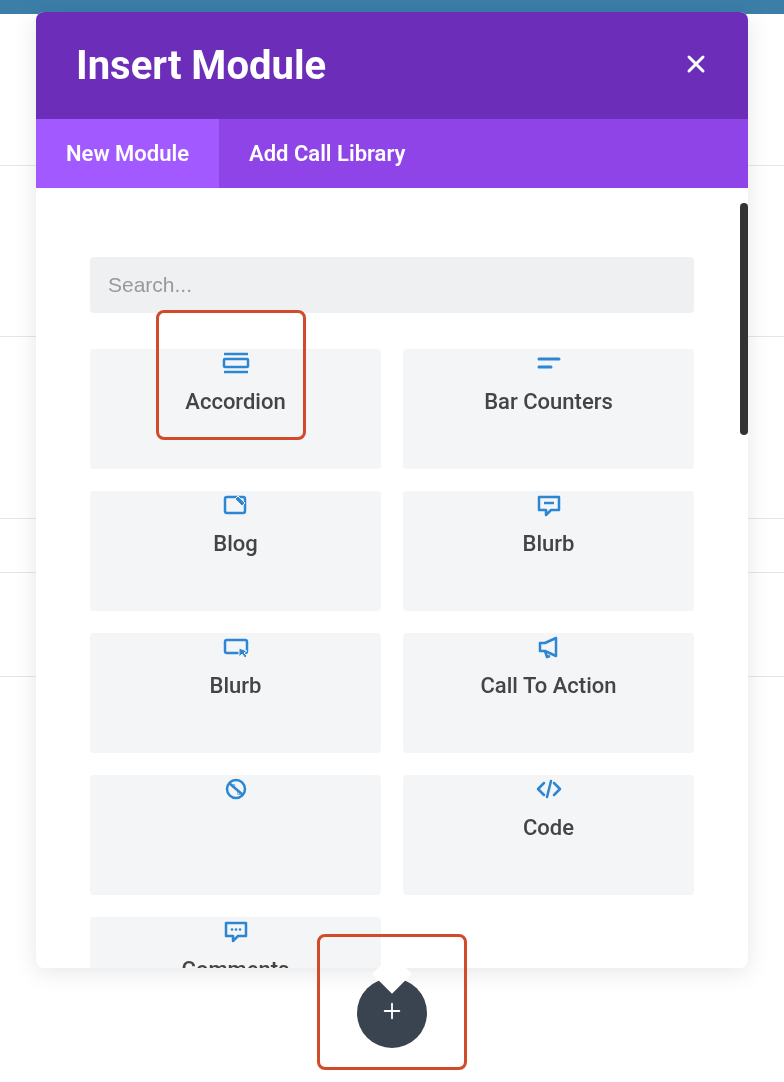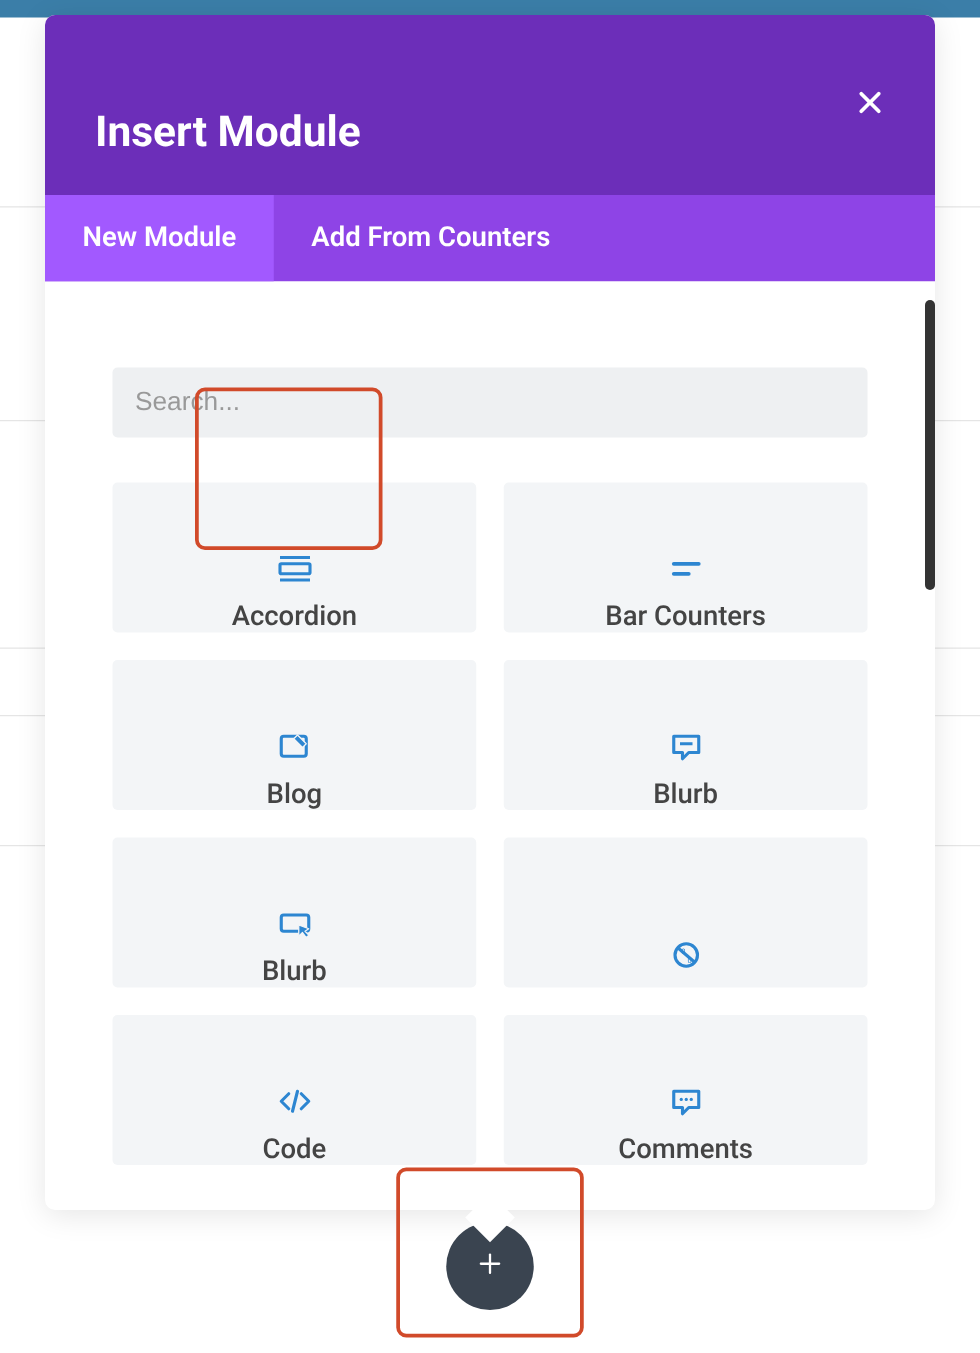--- a/index.html
+++ b/index.html
@@ -53,23 +53,22 @@
     }
     .modal-header {
       background: #6c2eb9;
       padding: 30px 40px;
       display: flex;
       justify-content: space-between;
       align-items: center;
     }
     .modal-title {
       color: #fff;
-      font-size: 34px;
+      font-size: 40px;
       font-weight: 700;
-      margin-top: 44px;
     }
     .close-btn {
       color: #fff;
       cursor: pointer;
       display: flex;
       align-items: center;
       justify-content: center;
     }
     .close-btn svg {
       width: 24px;
@@ -125,21 +124,21 @@
       grid-template-columns: 1fr 1fr;
       gap: 22px;
     }
     .module-item {
       background: #f3f5f7;
       border-radius: 4px;
       height: 120px;
       display: flex;
       flex-direction: column;
       align-items: center;
-      justify-content: flex-end;
+      justify-content: flex-start;
       cursor: pointer;
     }
     .module-item .icon {
       color: #2d86d1;
       margin-bottom: 12px;
       display: flex;
       align-items: center;
       justify-content: center;
       height: 28px;
     }
@@ -220,21 +219,21 @@
         <svg viewBox="0 0 24 24" fill="none" stroke="currentColor" stroke-width="3" stroke-linecap="round">
           <line x1="5" y1="5" x2="19" y2="19"></line>
           <line x1="19" y1="5" x2="5" y2="19"></line>
         </svg>
       </span>
     </div>
   </div>
 
   <div class="tabs">
     <div class="tab active">New Module</div>
-    <div class="tab">Add From Counters</div>
+    <div class="tab">Add Call Library</div>
   </div>
 
   <div class="modal-body">
     <div class="scrollbar-fake"></div>
 
     <input class="search-box" type="text" placeholder="Search..." style="">
 
     <div class="modules-grid">
 
       <div class="module-item">
@@ -282,20 +281,29 @@
       <div class="module-item">
         <span class="icon">
           <svg viewBox="0 0 30 24" fill="none" stroke="currentColor" stroke-width="2.5" stroke-linejoin="round">
             <rect x="4" y="5" width="22" height="13" rx="2"></rect>
             <path d="M18 13 L18 22 L21 19 L24 23 L26 21 L23 18 L26 16 Z" fill="currentColor" stroke="#f3f5f7" stroke-width="1"></path>
           </svg>
         </span>
         <span class="label">Blurb</span>
       </div>
 
+      <div class="module-item">
+        <span class="icon">
+          <svg viewBox="0 0 30 24" fill="none" stroke="currentColor" stroke-width="2.5" stroke-linejoin="round">
+            <path d="M6 8 L6 16 L11 16 L22 21 L22 3 L11 8 Z"></path>
+            <path d="M11 16 L13 22 L16 21"></path>
+          </svg>
+        </span>
+        <span class="label">Call To Action</span>
+      </div>
 
       <div class="module-item">
         <span class="icon">
           <svg viewBox="0 0 30 24" fill="none" stroke="currentColor" stroke-width="2.5">
             <circle cx="15" cy="12" r="9"></circle>
             <line x1="8" y1="6" x2="22" y2="18"></line>
             <text x="11" y="11" font-size="6" fill="currentColor" stroke="none">0</text>
             <text x="16" y="18" font-size="6" fill="currentColor" stroke="none">0</text>
           </svg>
         </span>

